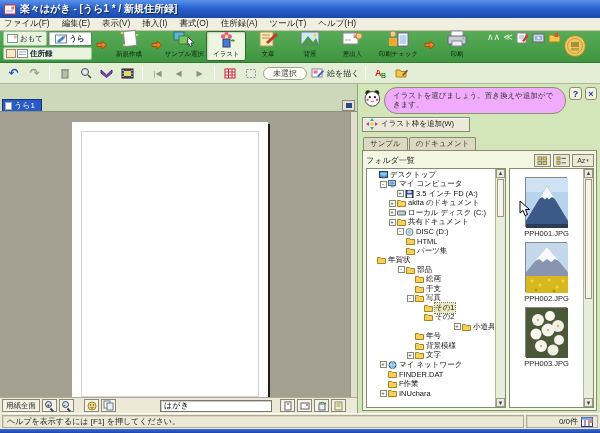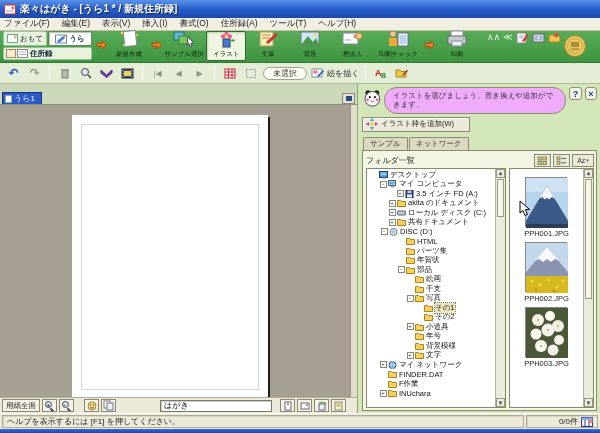--- a/index.html
+++ b/index.html
@@ -35,21 +35,21 @@
   .etoolbar { height:21px; background:#e4eed6; border-bottom:1px solid #b0b89c; display:flex; align-items:center; padding:0 5px; gap:4px; flex:0 0 auto; }
   .ebtn { width:17px; height:16px; display:flex; align-items:center; justify-content:center; border-radius:2px; }
   .esep { width:1px; height:14px; background:#b8c0a8; border-right:1px solid #fff; margin:0 2px; }
   .navglyph { font-size:8px; color:#8a9478; }
   .pill { height:13px; padding:0 9px; background:#fdfdf6; border:1px solid #9aa48e; border-radius:7px; display:flex; align-items:center; font-size:8px; color:#333; }
   .drawbtn { display:flex; align-items:center; gap:3px; font-size:8px; color:#222; }
 
   
   .workspace { flex:1 1 auto; display:flex; min-height:0; }
   .canvascol { width:357px; flex:0 0 auto; display:flex; flex-direction:column; min-height:0; }
-  .doctabs { height:21px; background:#ccd8ba; border-bottom:1px solid #8a9478; display:flex; align-items:flex-end; padding:1px 2px 0 2px; flex:0 0 auto; }
+  .doctabs { height:28px; background:#ccd8ba; border-bottom:1px solid #8a9478; display:flex; align-items:flex-end; padding:1px 2px 0 2px; flex:0 0 auto; }
   .doctab { height:12px; background:#2a5ac8; color:#fff; font-size:8px; display:flex; align-items:center; gap:2px; padding:0 6px 0 2px; border:1px solid #16307c; border-bottom:none; }
   .doctab .dicon { width:7px; height:8px; background:#fff; border:1px solid #9ab; }
   .doctabbtn { margin-left:auto; width:13px; height:11px; background:#e4e0cc; border:1px solid #888; display:flex; align-items:center; justify-content:center; }
   .doctabbtn i { display:block; width:6px; height:5px; background:#284888; }
   .canvas { flex:1 1 auto; background:#a6a092; position:relative; overflow:hidden; }
   .postcard { position:absolute; left:72px; top:10px; width:196px; height:284px; background:#fff; box-shadow:2px 2px 0 0 #1c1c1c; }
   .postcard .inner { position:absolute; left:9px; top:9px; right:9px; bottom:9px; border:1px solid #d4d4d4; }
   .vscroll-canvas { position:absolute; right:0; top:0; bottom:0; width:7px; background:#e2ddcd; border-left:1px solid #9a9480; }
 
   
@@ -468,21 +468,21 @@
             <path d="M6 0 L8 3 L4 3 Z" fill="#2ab0b0"></path>
             <path d="M6 12 L4 9 L8 9 Z" fill="#2ab0b0"></path>
             <path d="M0 6 L3 4 L3 8 Z" fill="#c03aa8"></path>
             <path d="M12 6 L9 8 L9 4 Z" fill="#c03aa8"></path>
             <rect x="4.5" y="4.5" width="3" height="3" fill="#e8d040"></rect>
           </svg>
         <span>イラスト枠を追加(W)</span>
       </div>
       <div class="ptabs" id="ptabs">
           <div class="ptab">サンプル</div>
-          <div class="ptab">ネットワーク</div>
+          <div class="ptab">のドキュメント</div>
         </div>
       <div class="pbody">
         <div class="pbodyhead">
           <span class="flabel">フォルダ一覧</span>
           <div class="viewbtns">
             <div class="vbtn">
                 <svg width="11" height="9" viewBox="0 0 11 9">
                   <rect x="1" y="1" width="3.5" height="3" fill="#e8d040" stroke="#887"></rect>
                   <rect x="6" y="1" width="3.5" height="3" fill="#e8d040" stroke="#887"></rect>
                   <rect x="1" y="5.5" width="3.5" height="3" fill="#e8d040" stroke="#887"></rect>
@@ -558,21 +558,21 @@
                 </div>
                 <div class="trow" style="padding-left: 20px;">
                   <span class="texp">
                     <span class="box">+</span>
                   </span>
                   <span class="ticon"><svg width="9" height="8" viewBox="0 0 9 8">
                       <path d="M0.5 1.5 L3.5 1.5 L4.5 2.5 L8.5 2.5 L8.5 7.5 L0.5 7.5 Z" fill="#f8d060" stroke="#a8841c"></path>
                     </svg></span>
                   <span class="tlabel">共有ドキュメント</span>
                 </div>
-                <div class="trow" style="padding-left: 12px;">
+                <div class="trow" style="padding-left: 28px;">
                   <span class="texp">
                     <span class="box">-</span>
                   </span>
                   <span class="ticon"><svg width="9" height="8" viewBox="0 0 9 8">
                       <circle cx="4.5" cy="4" r="3.5" fill="#cfe0ea" stroke="#789"></circle>
                       <circle cx="4.5" cy="4" r="1" fill="#fff" stroke="#9ab"></circle>
                     </svg></span>
                   <span class="tlabel">DISC (D:)</span>
                 </div>
                 <div class="trow" style="padding-left: 29px;">
@@ -582,28 +582,28 @@
                     </svg></span>
                   <span class="tlabel">HTML</span>
                 </div>
                 <div class="trow" style="padding-left: 29px;">
                   <span class="texp"></span>
                   <span class="ticon"><svg width="9" height="8" viewBox="0 0 9 8">
                       <path d="M0.5 1.5 L3.5 1.5 L4.5 2.5 L8.5 2.5 L8.5 7.5 L0.5 7.5 Z" fill="#f8d060" stroke="#a8841c"></path>
                     </svg></span>
                   <span class="tlabel">パーツ集</span>
                 </div>
+                <div class="trow" style="">
+                  <span class="texp"></span>
+                  <span class="ticon"><svg width="9" height="8" viewBox="0 0 9 8">
+                      <path d="M0.5 1.5 L3.5 1.5 L4.5 2.5 L8.5 2.5 L8.5 7.5 L0.5 7.5 Z" fill="#f8d060" stroke="#a8841c"></path>
+                    </svg></span>
+                  <span class="tlabel">年賀状</span>
+                </div>
                 <div class="trow" style="padding-left: 29px;">
-                  <span class="texp"></span>
-                  <span class="ticon"><svg width="9" height="8" viewBox="0 0 9 8">
-                      <path d="M0.5 1.5 L3.5 1.5 L4.5 2.5 L8.5 2.5 L8.5 7.5 L0.5 7.5 Z" fill="#f8d060" stroke="#a8841c"></path>
-                    </svg></span>
-                  <span class="tlabel">年賀状</span>
-                </div>
-                <div class="trow" style="padding-left: 29px;">
                   <span class="texp">
                     <span class="box">-</span>
                   </span>
                   <span class="ticon"><svg width="9" height="8" viewBox="0 0 9 8">
                       <path d="M0.5 1.5 L3.5 1.5 L4.5 2.5 L8.5 2.5 L8.5 7.5 L0.5 7.5 Z" fill="#f8d060" stroke="#a8841c"></path>
                     </svg></span>
                   <span class="tlabel">部品</span>
                 </div>
                 <div class="trow" style="padding-left: 38px;">
                   <span class="texp"></span>
@@ -635,21 +635,21 @@
                     </svg></span>
                   <span class="tlabel">その1</span>
                 </div>
                 <div class="trow" style="padding-left: 47px;">
                   <span class="texp"></span>
                   <span class="ticon"><svg width="9" height="8" viewBox="0 0 9 8">
                       <path d="M0.5 1.5 L3.5 1.5 L4.5 2.5 L8.5 2.5 L8.5 7.5 L0.5 7.5 Z" fill="#f8d060" stroke="#a8841c"></path>
                     </svg></span>
                   <span class="tlabel">その2</span>
                 </div>
-                <div class="trow" style="padding-left: 38px;">
+                <div class="trow" style="padding-left: 38px; margin-left: 47px;">
                   <span class="texp">
                     <span class="box">+</span>
                   </span>
                   <span class="ticon"><svg width="9" height="8" viewBox="0 0 9 8">
                       <path d="M0.5 1.5 L3.5 1.5 L4.5 2.5 L8.5 2.5 L8.5 7.5 L0.5 7.5 Z" fill="#f8d060" stroke="#a8841c"></path>
                     </svg></span>
                   <span class="tlabel">小道具</span>
                 </div>
                 <div class="trow" style="padding-left: 38px;">
                   <span class="texp"></span>

